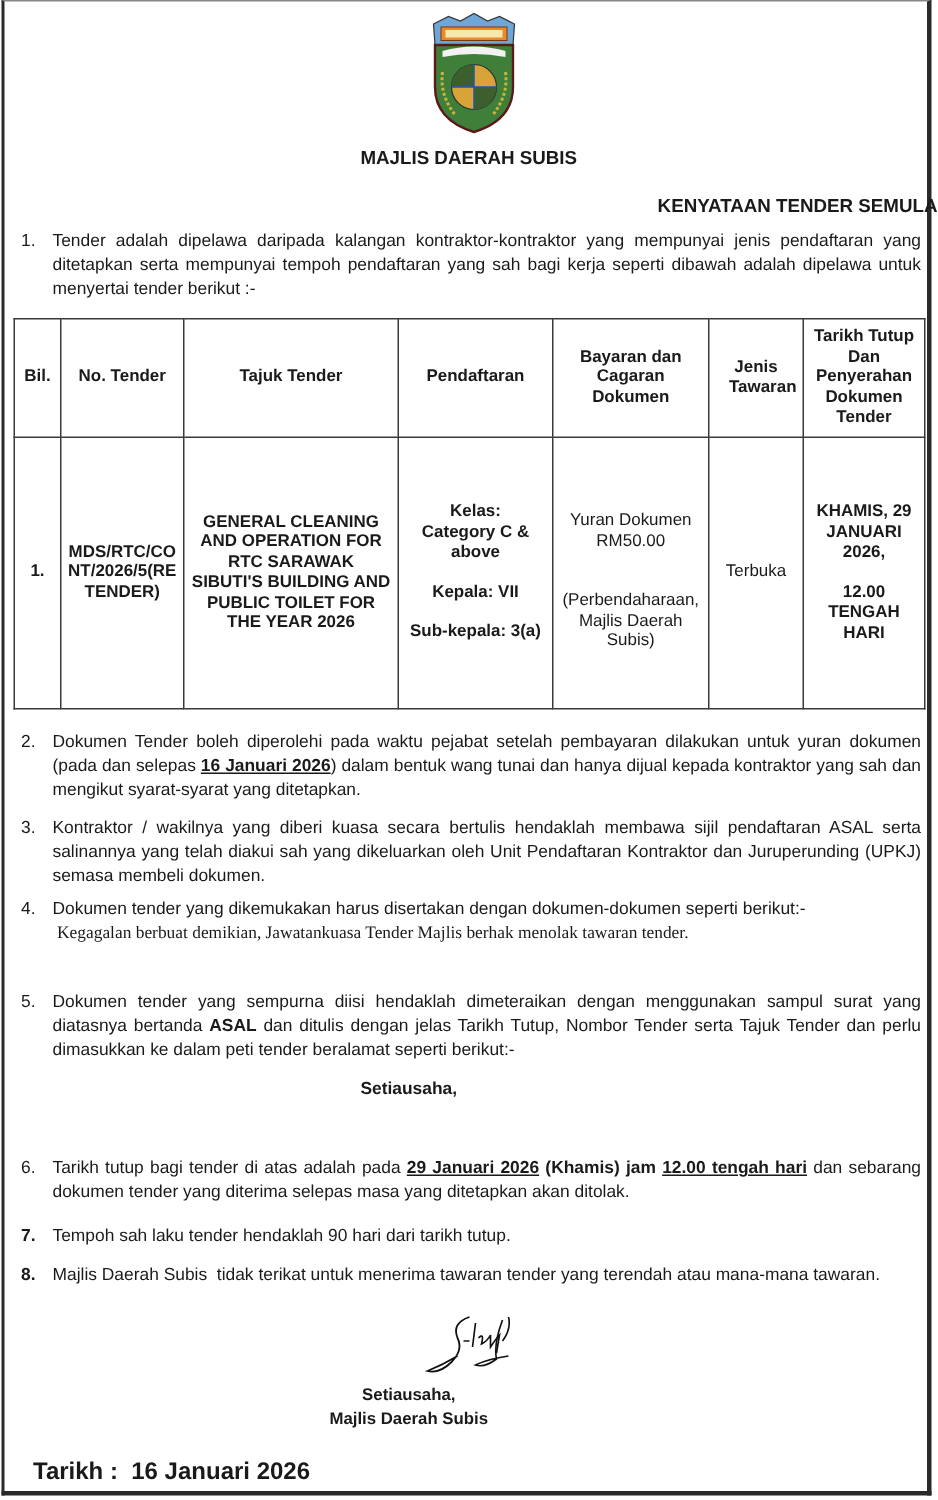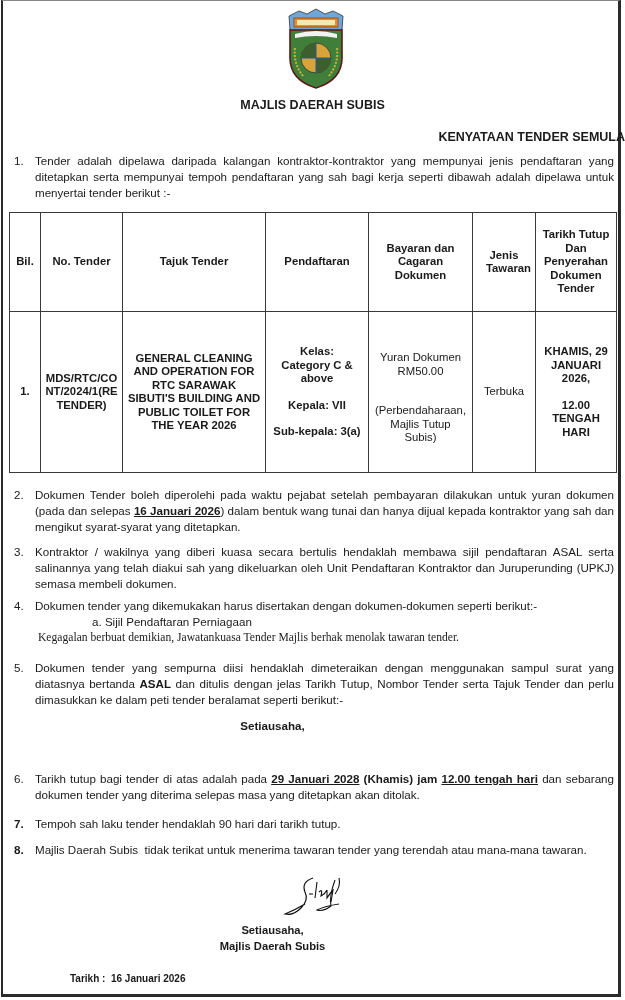--- a/index.html
+++ b/index.html
@@ -16,31 +16,31 @@
   .logo { position: absolute; left: 285px; top: 8px; width: 62px; height: 82px; }
   .title { position: absolute; left: 0; width: 625px; text-align: center; font-weight: bold; font-size: 12.5px; }
   .para { position: absolute; left: 14px; width: 600px; font-size: 11.6px; line-height: 16px; }
   .para .num { position: absolute; left: 0; top: 0; }
   .para .txt { margin-left: 21px; text-align: justify; text-align-last: left; }
   table.tender {
     position: absolute; left: 9px; top: 212px; width: 607px; height: 261px;
     border-collapse: collapse; font-size: 11.3px; table-layout: fixed;
   }
   table.tender th, table.tender td {
-    border: 1px solid #3a3a3a; text-align: center; vertical-align: middle; padding: 12px 3px;
+    border: 1px solid #3a3a3a; text-align: center; vertical-align: middle; padding: 2px 3px;
     line-height: 13.5px;
   }
   table.tender th { font-weight: bold; height: 74px; }
   table.tender td.b { font-weight: bold; }
   .gap { display: block; height: 13px; }
   .sublist { margin-left: 78px; }
   .center-block { position: absolute; left: 0; width: 545px; text-align: center; font-weight: bold; font-size: 11.6px; line-height: 16px; }
   u { text-decoration: underline; }
   .sig { position: absolute; left: 283px; top: 872px; width: 80px; height: 50px; }
-  .date-line { position: absolute; left: 22px; top: 973px; font-weight: bold; font-size: 10px; margin-left: 48px; }
+  .date-line { position: absolute; left: 22px; top: 973px; font-weight: bold; font-size: 16px; }
 </style>
 </head>
 <body>
 
 <div class="frame"></div>
 
 <svg class="logo" viewBox="0 0 62 82" aria-label="Majlis Daerah Subis crest">
   <path d="M4 8 L14 3 L22 6 L31 1 L40 6 L48 3 L58 8 L57 22 L5 22 Z" fill="#6fa6d8" stroke="#333" stroke-width="0.8"></path>
   <rect x="9" y="10" width="44" height="9" fill="#e98a2c" stroke="#7a3b12" stroke-width="0.7"></rect>
   <rect x="12" y="12" width="38" height="5" fill="#f5e9b0"></rect>
@@ -80,34 +80,34 @@
       <th>Tajuk Tender</th>
       <th>Pendaftaran</th>
       <th style="padding:0 14px;">Bayaran dan Cagaran Dokumen</th>
       <th style="padding:0 13px;">Jenis Tawaran</th>
       <th>Tarikh Tutup Dan Penyerahan Dokumen Tender</th>
     </tr>
   </thead>
   <tbody>
     <tr>
       <td class="b">1.</td>
-      <td class="b" style="word-break:break-all; padding:0 4px;">MDS/RTC/CONT/2024/1(RE TENDER)</td>
+      <td class="b" style="word-break:break-all; padding:0 4px;">MDS/RTC/CONT/2026/5(RE TENDER)</td>
       <td class="b" style="padding:0 4px;">GENERAL CLEANING AND OPERATION FOR RTC SARAWAK SIBUTI'S BUILDING AND PUBLIC TOILET FOR THE YEAR 2026</td>
       <td class="b">
         <div style="padding:0 6px;">Kelas: Category C &amp; above</div>
         <span class="gap"></span>
         <div>Kepala: VII</div>
         <span class="gap"></span>
         <div>Sub-kepala: 3(a)</div>
       </td>
       <td>
         <div style="padding:0 8px;margin-top:12px;">Yuran Dokumen RM50.00</div>
         <span class="gap"></span>
           <span class="gap"></span>
-        <div style="padding:0 2px;">(Perbendaharaan, Majlis Tutup Subis)</div>
+        <div style="padding:0 2px;">(Perbendaharaan, Majlis Daerah Subis)</div>
       </td>
       <td>Terbuka</td>
       <td class="b">
         <div>KHAMIS, 29 JANUARI 2026,</div>
         <span class="gap"></span>
         <div style="padding:0 10px;">12.00 TENGAH HARI</div>
       </td>
     </tr>
   </tbody>
 </table>
@@ -118,36 +118,35 @@
 </div>
 
 <div class="para" style="top:544px;">
   <span class="num">3.</span>
   <div class="txt">Kontraktor / wakilnya yang diberi kuasa secara bertulis hendaklah membawa sijil pendaftaran ASAL serta salinannya yang telah diakui sah yang dikeluarkan oleh Unit Pendaftaran Kontraktor dan Juruperunding (UPKJ) semasa membeli dokumen.</div>
 </div>
 
 <div class="para" style="top:598px;">
   <span class="num">4.</span>
   <div class="txt">Dokumen tender yang dikemukakan harus disertakan dengan dokumen-dokumen seperti berikut:-</div>
-  <div class="sublist">a. Sijil Pendaftaran Perniagaan</div>
   <div style="margin-left:24px;font-family:Liberation Serif, serif;">Kegagalan berbuat demikian, Jawatankuasa Tender Majlis berhak menolak tawaran tender.</div>
 </div>
 
 <div class="para" style="top:660px;">
   <span class="num">5.</span>
   <div class="txt"><span>Dokumen tender yang sempurna diisi hendaklah dimeteraikan dengan menggunakan sampul surat yang diatasnya bertanda </span><b>ASAL</b><span> dan ditulis dengan jelas Tarikh Tutup, Nombor Tender serta Tajuk Tender dan perlu dimasukkan ke dalam peti tender beralamat seperti berikut:-</span></div>
 </div>
 
 <div class="center-block" style="top:718px;">
   <div>Setiausaha,</div>
 </div>
 
 <div class="para" style="top:771px;">
   <span class="num">6.</span>
-  <div class="txt"><span>Tarikh tutup bagi tender di atas adalah pada </span><b><u>29 Januari 2028</u></b><b> (Khamis) jam </b><b><u>12.00 tengah hari</u></b><span> dan sebarang dokumen tender yang diterima selepas masa yang ditetapkan akan ditolak.</span></div>
+  <div class="txt"><span>Tarikh tutup bagi tender di atas adalah pada </span><b><u>29 Januari 2026</u></b><b> (Khamis) jam </b><b><u>12.00 tengah hari</u></b><span> dan sebarang dokumen tender yang diterima selepas masa yang ditetapkan akan ditolak.</span></div>
 </div>
 
 <div class="para" style="top:816px;">
   <b class="num">7.</b>
   <div class="txt">Tempoh sah laku tender hendaklah 90 hari dari tarikh tutup.</div>
 </div>
 
 <div class="para" style="top:842px;">
   <b class="num">8.</b>
   <div class="txt" style="white-space:pre;">Majlis Daerah Subis  tidak terikat untuk menerima tawaran tender yang terendah atau mana-mana tawaran.</div>

